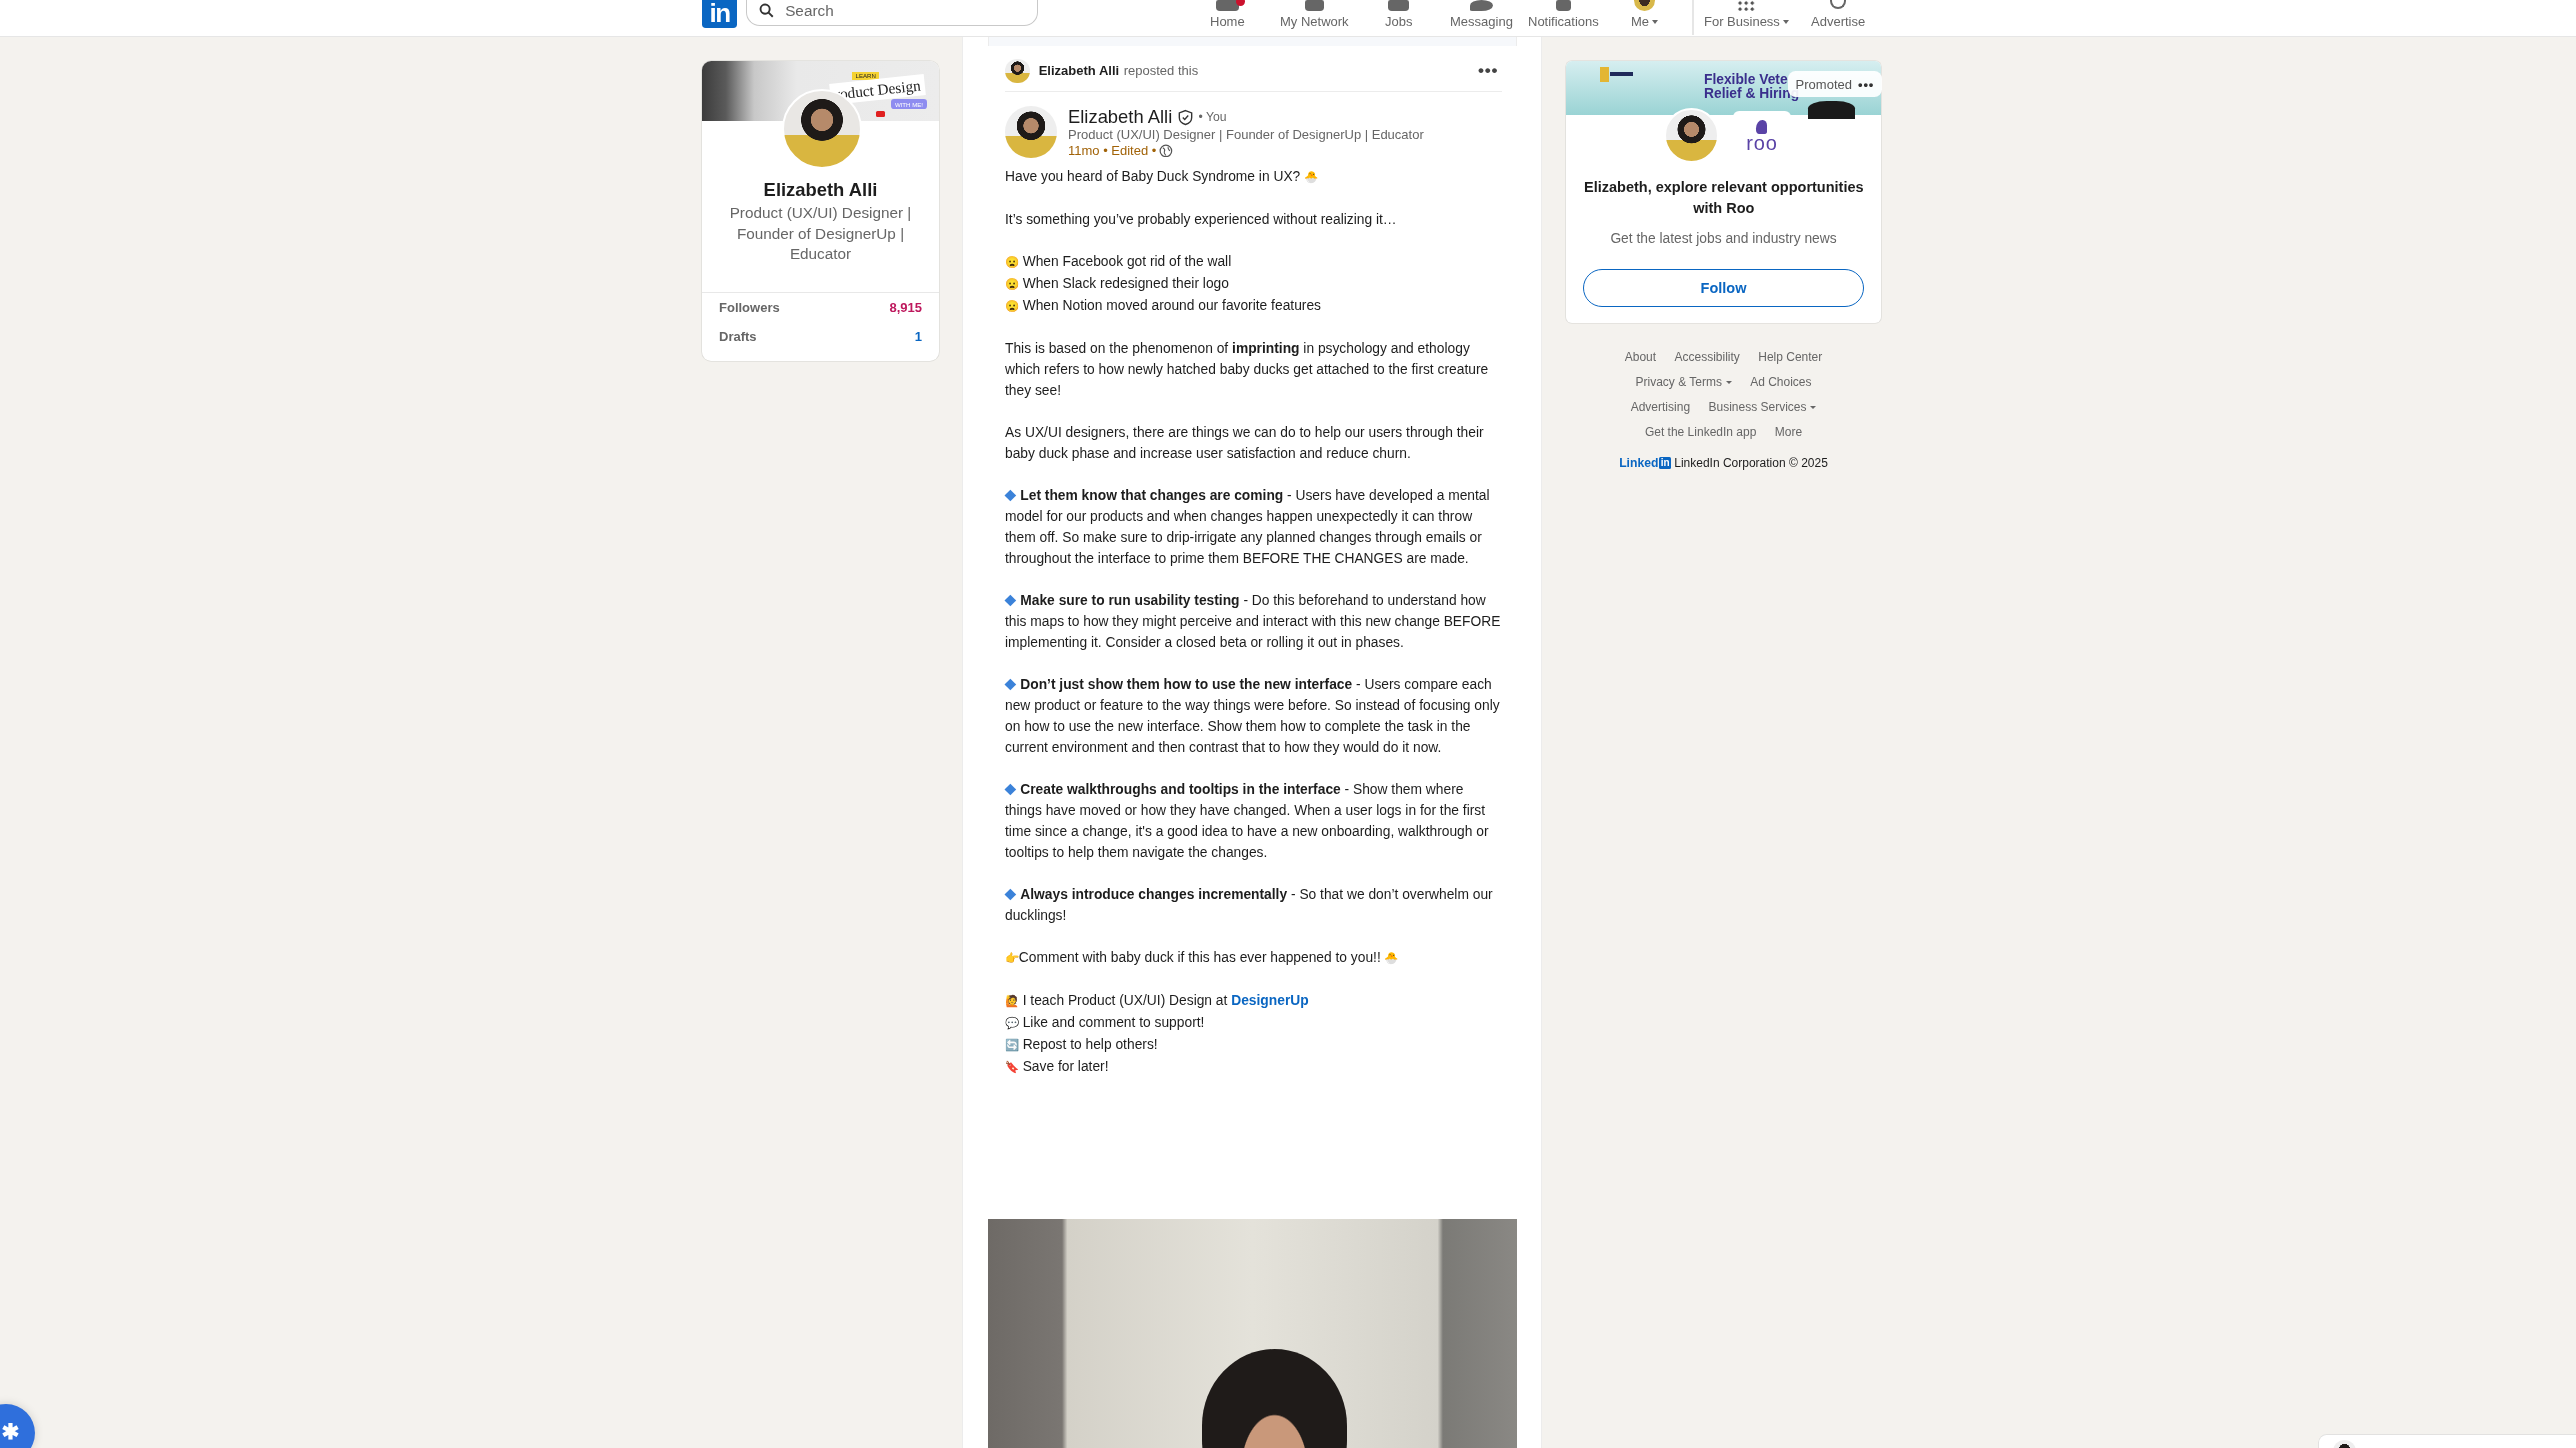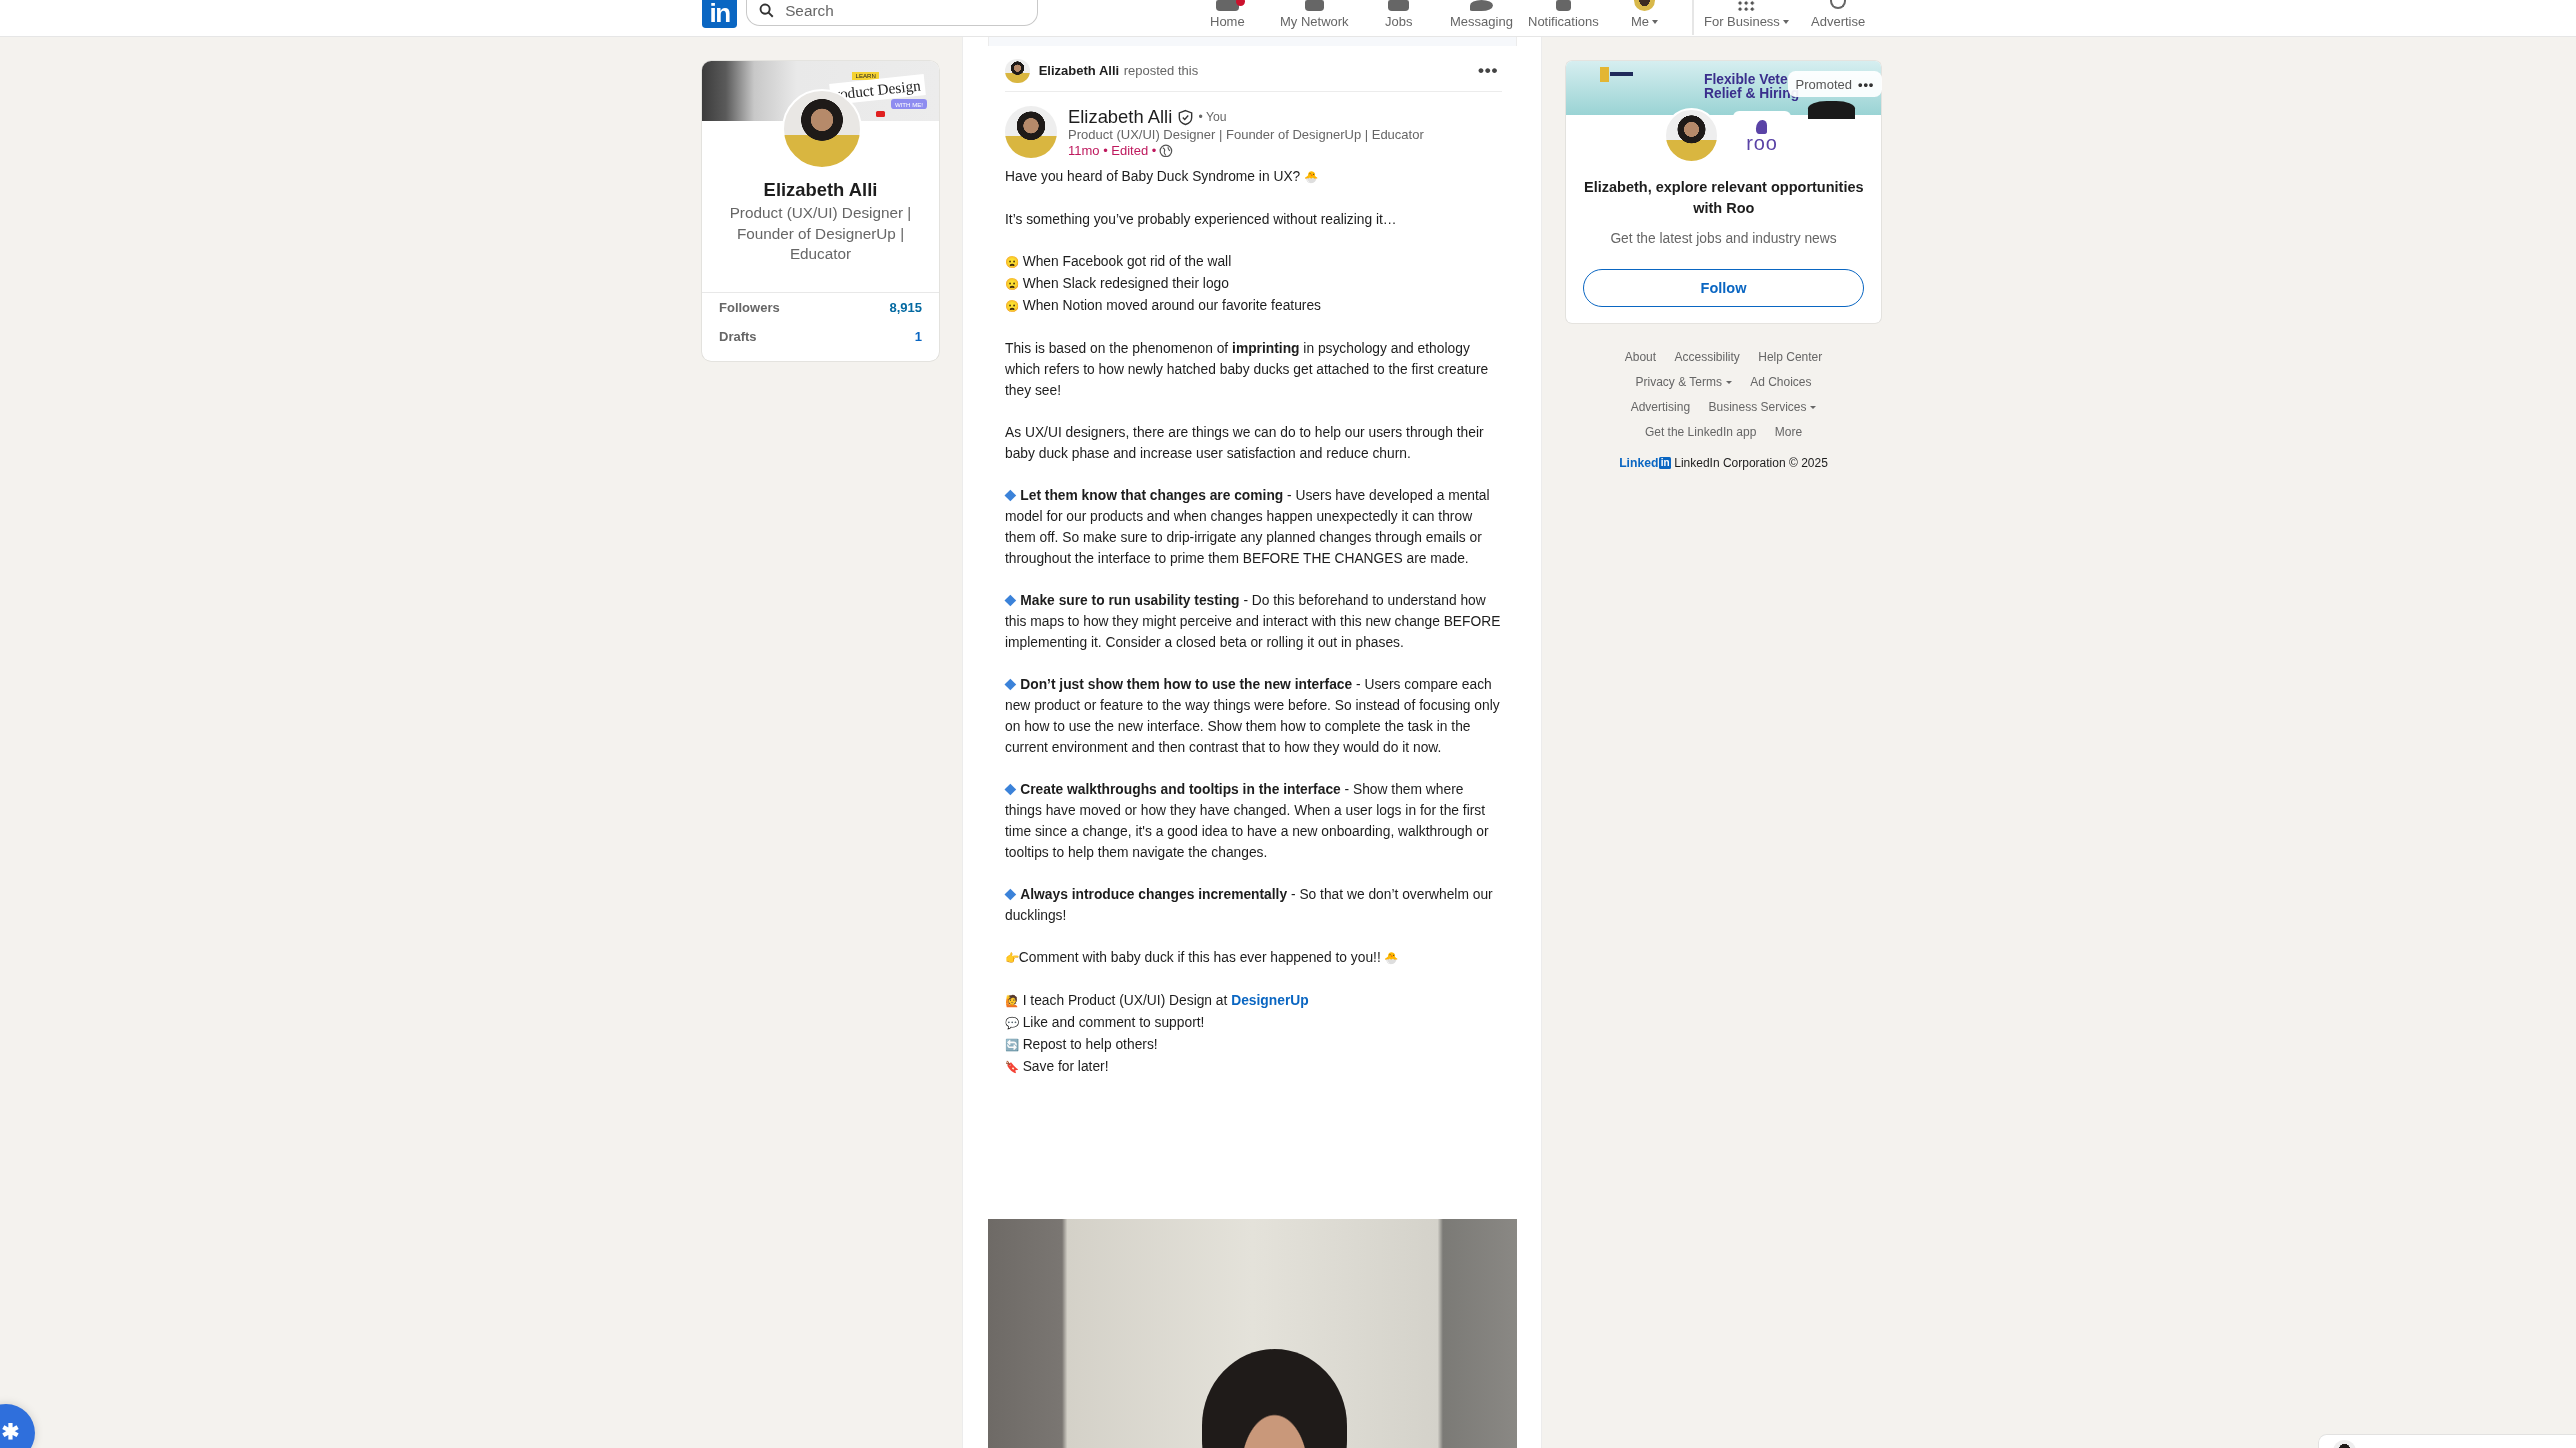--- a/index.html
+++ b/index.html
@@ -44,21 +44,21 @@
   .smallavatar { width: 24.5px; height: 24.5px; border-radius: 50%; background: radial-gradient(circle at 50% 38%, #b68a6a 0 18%, #1e1a18 19% 34%, transparent 35%), linear-gradient(180deg, #eee 0 58%, #d9b640 58%); margin-right: 9.2px; }
   .repost .rname { font-size: 13px; font-weight: bold; color: #1d1d1d; }
   .repost .rtext { font-size: 13px; color: #666; margin-left: 4.6px; }
   .morebtn { position: absolute; left: 1478px; top: 61px; font-size: 17px; color: #444; letter-spacing: 0.8px; font-weight: bold; }
   .author { position: absolute; left: 1005px; top: 106px; width: 497px; height: 54px; }
   .author .bigavatar { position: absolute; left: 0; top: 0; width: 52px; height: 52px; border-radius: 50%; background: radial-gradient(circle at 50% 38%, #b68a6a 0 18%, #1e1a18 19% 34%, transparent 35%), linear-gradient(180deg, #eee 0 58%, #d9b640 58%); }
   .author .aname { position: absolute; left: 63px; top: 0; font-size: 18.4px; color: #1d1d1d; white-space: nowrap; display: flex; align-items: center; }
   .author .aname svg { width: 17px; height: 17px; margin-left: 4.6px; }
   .author .ayou { font-size: 12.2px; color: #666; margin-left: 4.6px; }
   .author .ahead { position: absolute; left: 63px; top: 21.4px; font-size: 13px; color: #666; white-space: nowrap; }
-  .author .ameta { position: absolute; left: 63px; top: 37px; font-size: 13px; color: #be185d; display: flex; align-items: center; }
+  .author .ameta { position: absolute; left: 63px; top: 37px; font-size: 13px; color: #a16207; display: flex; align-items: center; }
   .author .ameta svg { width: 13.8px; height: 13.8px; margin-left: 3.1px; }
 
   .body { position: absolute; left: 1005px; top: 166px; width: 497px; font-size: 13.8px; line-height: 21px; color: #1d1d1d; }
   .body p { margin-bottom: 21px; }
   .body p.tight { margin-bottom: 0; }
   .body b { font-weight: bold; }
   .body .link { color: #0a66c2; font-weight: bold; }
   .emo { display: inline-block; width: 13.8px; text-align: center; font-size: 11.5px; }
   .diamond { display: inline-block; width: 10.7px; height: 10.7px; background: #3b82d9; transform: rotate(45deg) scale(0.75); margin-right: 4.6px; vertical-align: -0.8px; }
 
@@ -155,21 +155,21 @@
   <div class="pname">Elizabeth Alli</div>
   <div class="phead">Product (UX/UI) Designer | Founder of DesignerUp | Educator</div>
   <div class="sep"></div>
   <div class="stat" style="top:298px;top:297px;">
   </div>
   <div class="stat" style="top:298px;"></div>
 
 </div>
 <div class="stat" style="position:absolute;left:719px;top:300px;width:203px;display:flex;justify-content:space-between;font-size:13px;font-weight:bold;">
   <span class="sl" style="color:#666;">Followers</span>
-  <span class="sv" style="color:#0369a1;">8,915</span>
+  <span class="sv" style="color:#be185d;">8,915</span>
 </div>
 <div class="stat" style="position:absolute;left:719px;top:329px;width:203px;display:flex;justify-content:space-between;font-size:13px;font-weight:bold;text-align:right;">
   <span class="sl" style="color:#666;">Drafts</span>
   <span class="sv" style="color:#0a66c2;">1</span>
 </div>
 
 <div class="centercol"></div>
 <div class="postcard"></div>
 <div class="topstrip"></div>
 

